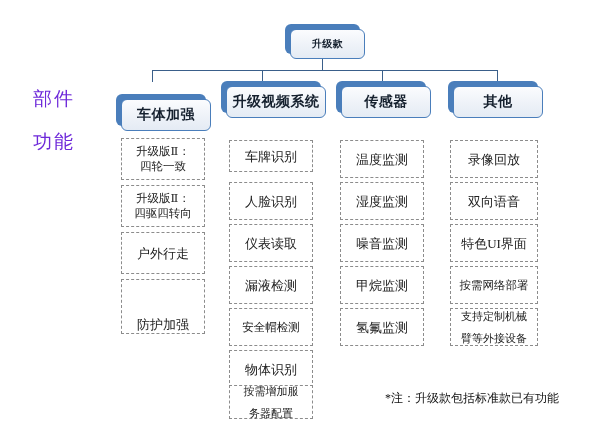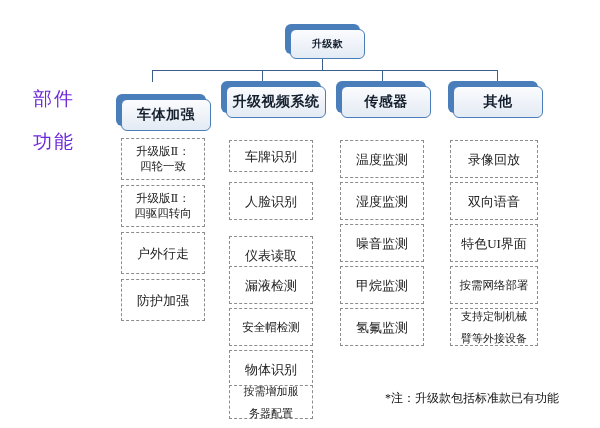--- a/index.html
+++ b/index.html
@@ -170,31 +170,31 @@
     <span>升级版Ⅱ：
 四轮一致</span>
   </div>
   <div class="leaf small" style="left:121px; top:185px; width:84px; height:42px;">
     <span>升级版Ⅱ：
 四驱四转向</span>
   </div>
   <div class="leaf" style="left:121px; top:232px; width:84px; height:42px;">
     <span>户外行走</span>
   </div>
-  <div class="leaf" style="left:121px; top:279px; width:84px; height:42px;">
+  <div class="leaf" style="left:121px; top:279px; width:84px; height:55px;align-items:flex-end;">
     <span>防护加强</span>
   </div>
 
   <div class="leaf" style="left:229px; top:140px; width:84px; height:32px;">
     <span>车牌识别</span>
   </div>
   <div class="leaf" style="left:229px; top:182px; width:84px; height:38px;">
     <span>人脸识别</span>
   </div>
-  <div class="leaf" style="left:229px; top:224px; width:84px; height:38px;margin-top:12px;">
+  <div class="leaf" style="left:229px; top:224px; width:84px; height:38px;">
     <span>仪表读取</span>
   </div>
   <div class="leaf" style="left:229px; top:266px; width:84px; height:38px;justify-content:center;">
     <span>漏液检测</span>
   </div>
   <div class="leaf small" style="left:229px; top:308px; width:84px; height:38px;">
     <span>安全帽检测</span>
   </div>
   <div class="leaf" style="left:229px; top:350px; width:84px; height:38px;">
     <span>物体识别</span>

